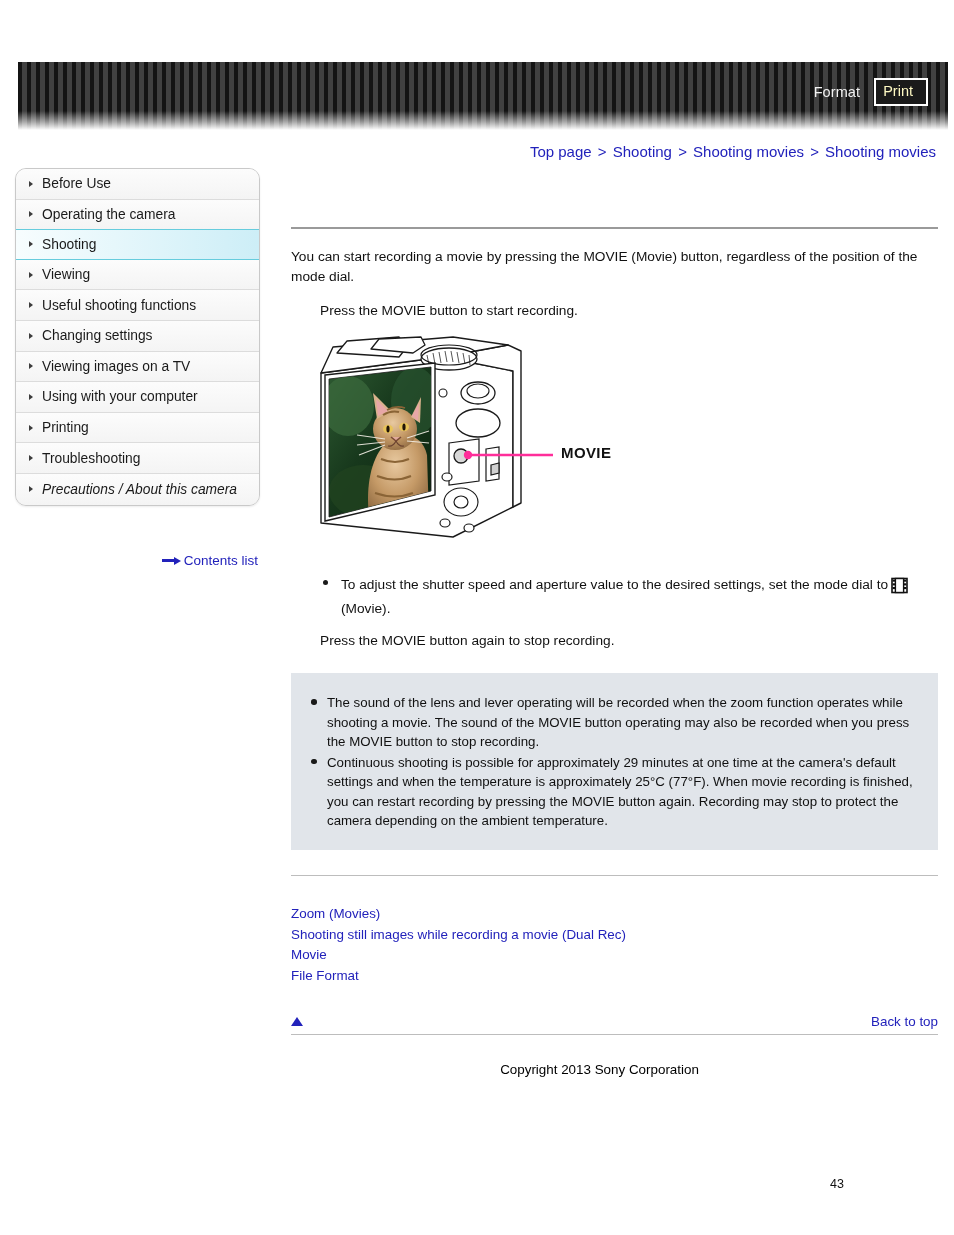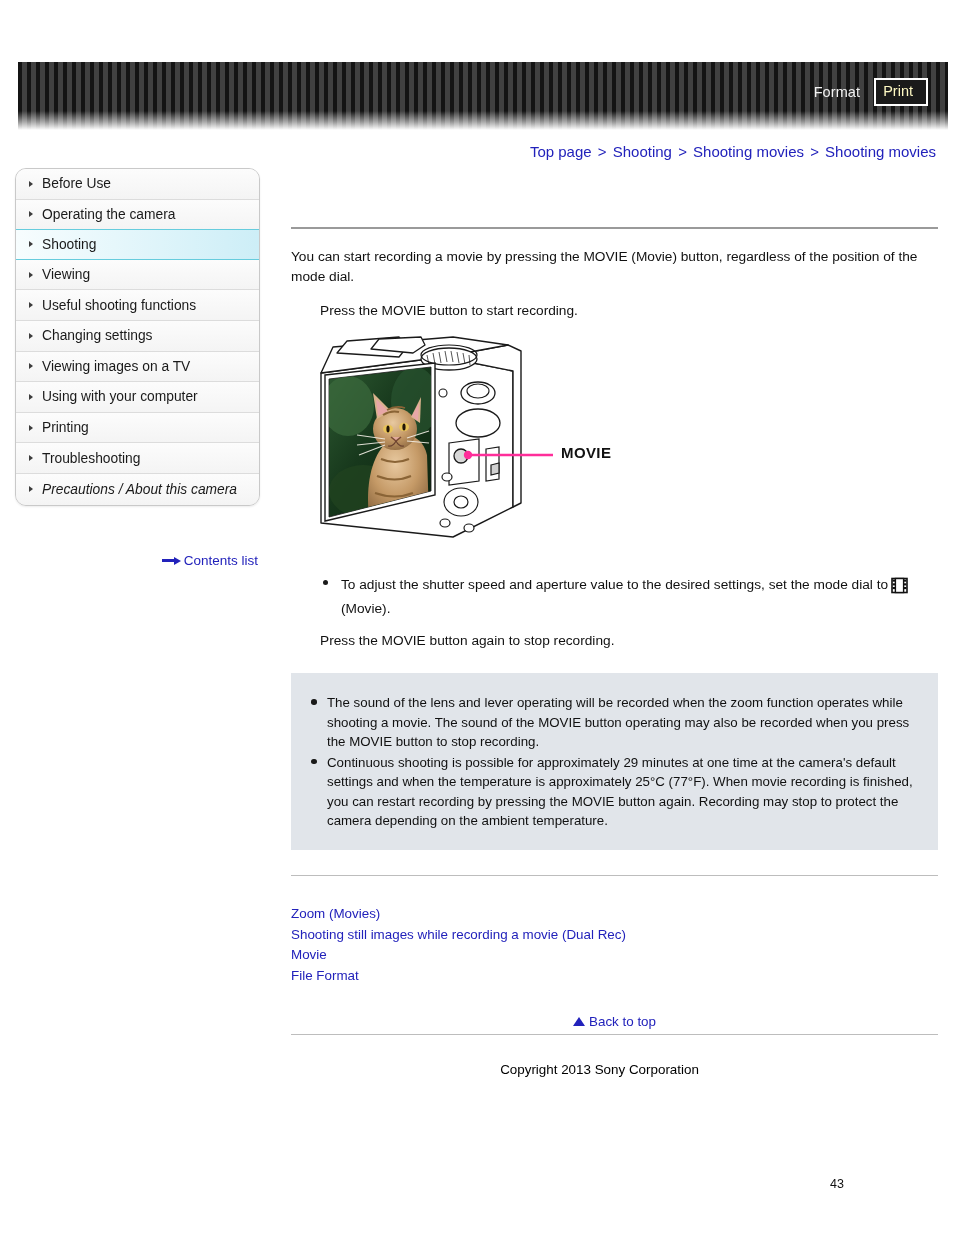--- a/index.html
+++ b/index.html
@@ -252,21 +252,21 @@
     font-size: 13.4px;
     line-height: 1.55;
     color: #2222bb;
     text-decoration: none;
     cursor: pointer;
   }
 
   
   .back-to-top {
     display: flex;
-    justify-content: center;
+    justify-content: space-between;
     align-items: center;
     gap: 4px;
     font-size: 13.4px;
     margin-top: 27px;
   }
   .tri-up {
     width: 0; height: 0;
     border-left: 6px solid transparent;
     border-right: 6px solid transparent;
     border-bottom: 9px solid #2222bb;

